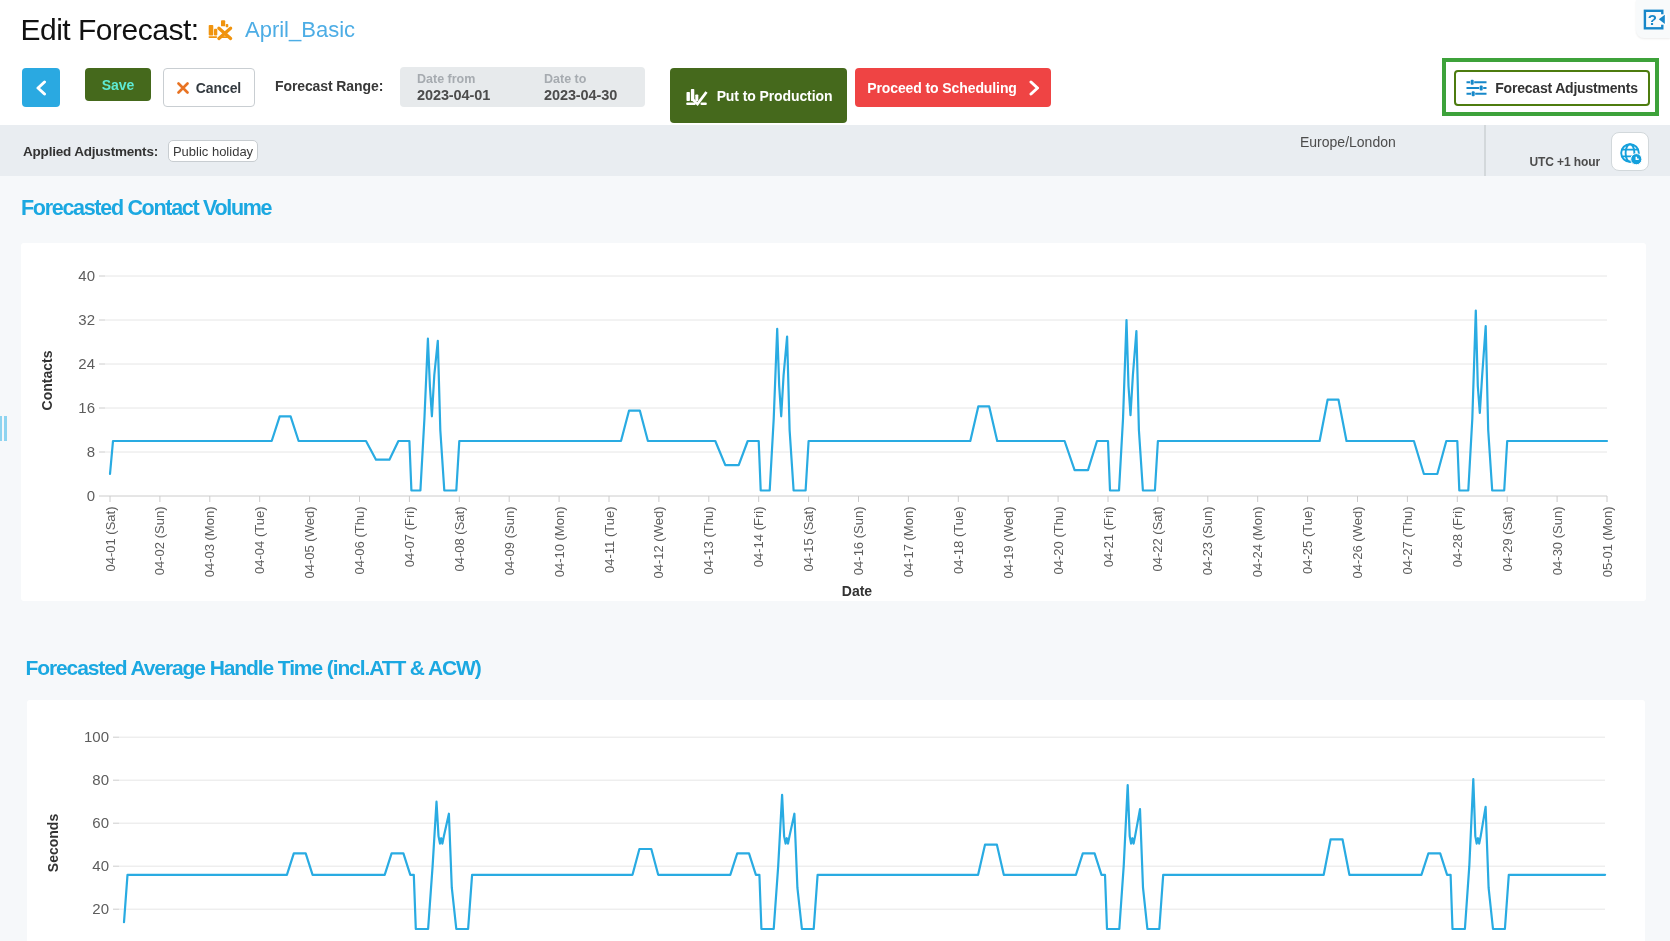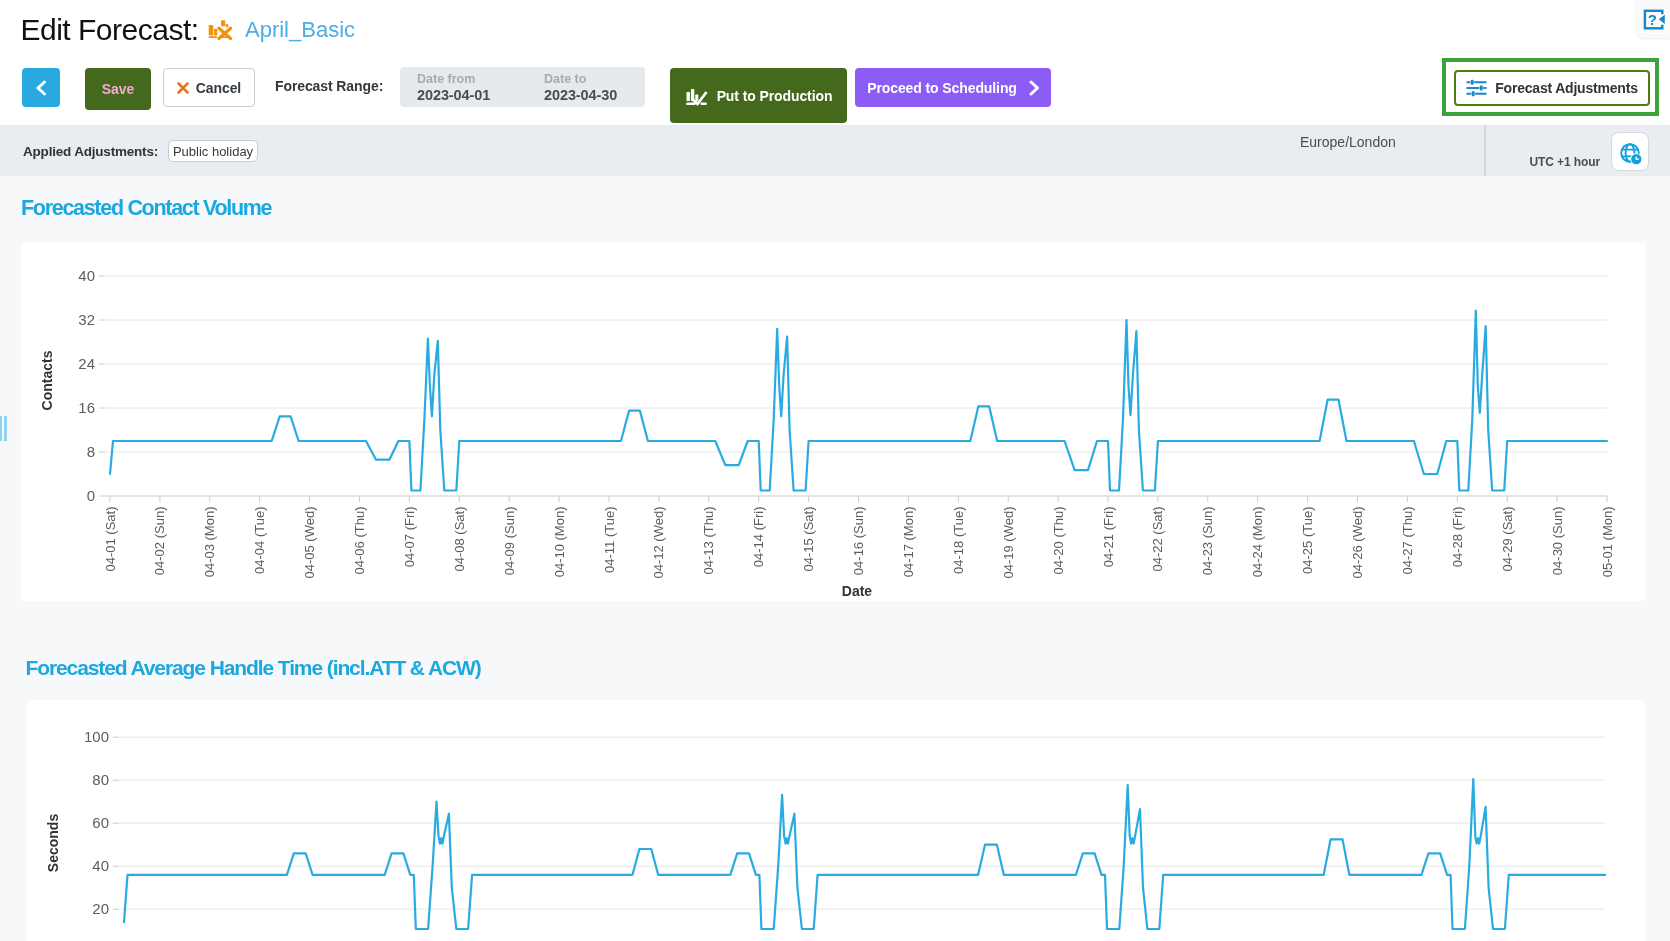--- a/index.html
+++ b/index.html
@@ -22,21 +22,21 @@
  </g>
  <path d="M12.9 9.2 L24.6 19.4 M24.6 9.2 L12.9 19.4" stroke="#f0940f" stroke-width="3.3" stroke-linecap="round" fill="none"></path>
 </svg>
 <div class="abs" style="left:245px;top:17px;font-size:22px;color:#4dade5">April_Basic</div>
 
 <div class="btn" style="left:22px;top:68px;width:38px;height:39px;background:#2aa9e1">
  <svg width="14" height="16" viewBox="0 0 14 16">
       <path d="M10.5 2 L4 8 L10.5 14" stroke="#fff" stroke-width="3" fill="none" stroke-linecap="round" stroke-linejoin="round"></path>
     </svg>
 </div>
-<div class="btn" style="left:85px;top:68px;width:66px;height:42px;background:#45691c;color:#f9a8d4">Save</div>
+<div class="btn" style="left:85px;top:68px;width:66px;height:33px;background:#45691c;color:#5eead4">Save</div>
 <div class="btn" style="left:163px;top:68px;width:92px;height:39px;background:#fff;border:1px solid #c9ced2;color:#333a40">
  <svg width="12" height="12" viewBox="0 0 12 12" style="margin-right:7px">
       <path d="M1.5 1.5 L10.5 10.5 M10.5 1.5 L1.5 10.5" stroke="#e87323" stroke-width="2.6" stroke-linecap="round"></path>
     </svg>Cancel
 </div>
 <div class="abs" style="left:275px;top:78px;font-size:14px;font-weight:bold;color:#383838;letter-spacing:-0.1px">Forecast Range:</div>
 <div class="abs" style="left:400px;top:67px;width:134px;height:40px;background:#e7eaec;border-radius:4px">
  <div class="abs" style="left:17px;top:5px;font-size:12.5px;color:#a6abb0;font-weight:bold">Date from</div>
  <div class="abs" style="left:17px;top:20px;font-size:14.5px;font-weight:bold;letter-spacing:-0.1px;color:#4c4c4c">2023-04-01</div>
 </div>
@@ -49,21 +49,21 @@
   <g fill="#fff">
    <rect x="1.5" y="7" width="3.4" height="9" rx="0.7"></rect>
    <rect x="5.9" y="4" width="3.4" height="12" rx="0.7"></rect>
    <rect x="10.3" y="9.5" width="3.0" height="6.5" rx="0.7"></rect>
    <rect x="1.2" y="17.6" width="9.5" height="2.5" rx="1"></rect>
    <rect x="15.5" y="17.6" width="6.3" height="2.5" rx="1"></rect>
   </g>
   <path d="M7.2 14 L12.5 19 L21.5 7" stroke="#fff" stroke-width="2.8" fill="none"></path>
  </svg>Put to Production
 </div>
-<div class="btn" style="left:855px;top:68px;width:196px;height:39px;background:#8b5cf6;color:#fff">Proceed to Scheduling
+<div class="btn" style="left:855px;top:68px;width:196px;height:39px;background:#ef4444;color:#fff">Proceed to Scheduling
  <svg width="10" height="16" viewBox="0 0 10 16" style="margin-left:12px">
       <path d="M2 2 L8.5 8 L2 14" stroke="#fff" stroke-width="3" fill="none" stroke-linecap="round" stroke-linejoin="round"></path>
     </svg>
 </div>
 
 <div class="abs" style="left:1442px;top:58px;width:217px;height:58px;border:4px solid #3da23a"></div>
 <div class="btn" style="left:1454px;top:70px;width:196px;height:36px;background:#fff;border:2px solid #4d7c0f;border-radius:4px;color:#333;font-size:14px;letter-spacing:-0.2px">
  <svg width="21" height="18" viewBox="0 0 21 18" style="margin-right:8px">
   <g stroke="#1788c9" stroke-width="2" fill="none">
    <path d="M0.5 3.2 H4.2 M8.2 3.2 H20.5"></path>

